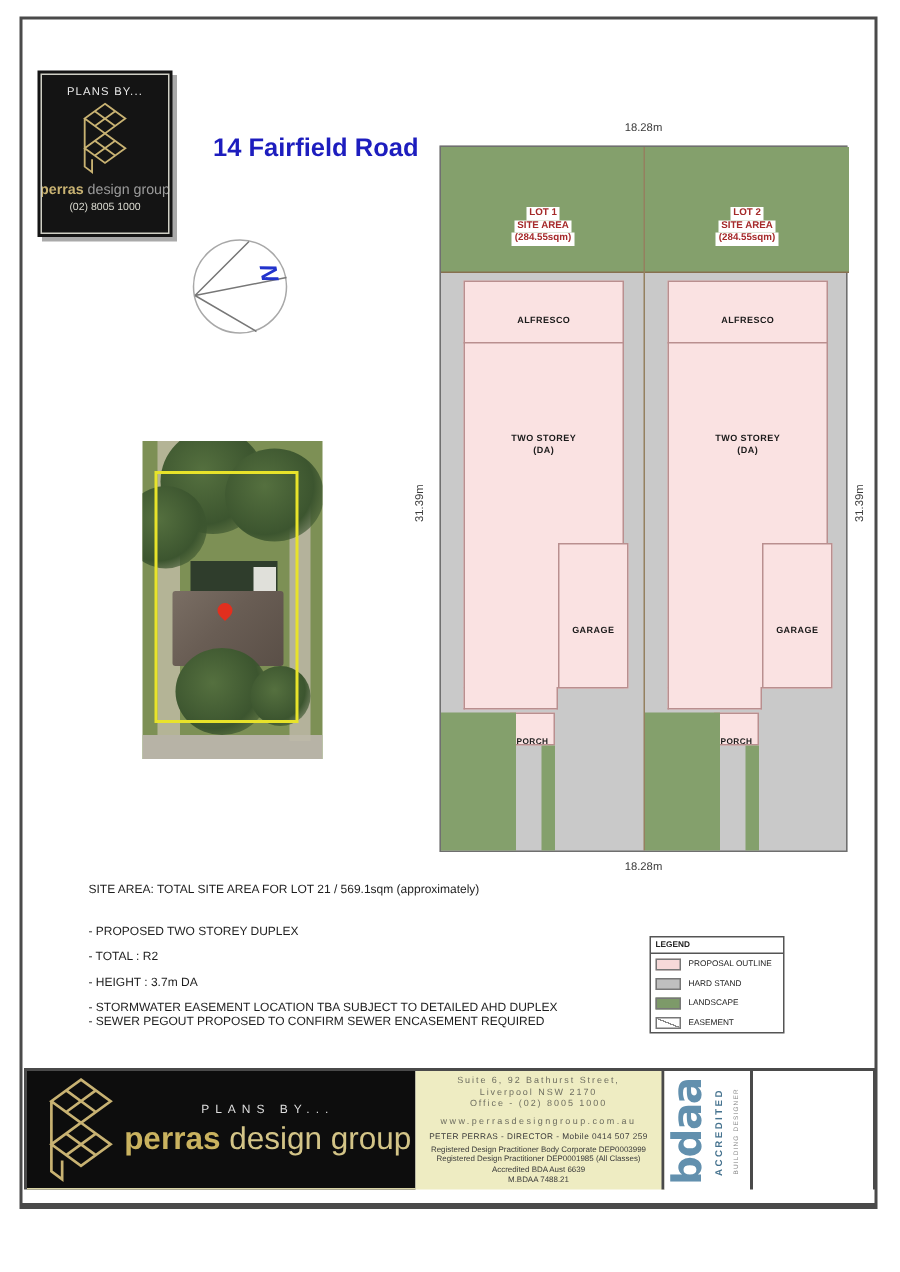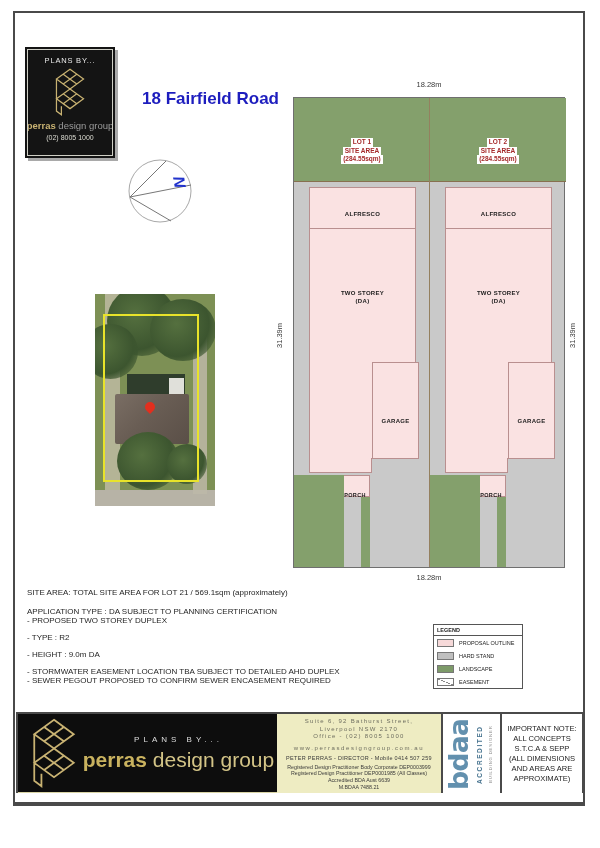--- a/index.html
+++ b/index.html
@@ -54,21 +54,21 @@
   .lot-divider { position:absolute; left:135px; top:0; width:1px; height:100%; background:#94805f; z-index:5; }
   .dim { font-size:7.5px; color:#3a3a3a; }
   .dim-top { left:293px; top:80px; width:272px; text-align:center; }
   .dim-bottom { left:293px; top:573px; width:272px; text-align:center; }
   .dim-vert { writing-mode:vertical-rl; transform:rotate(180deg); height:60px; text-align:center; }
   .dim-left { left:275px; top:305px; }
   .dim-right { left:568px; top:305px; }
 
   
   .notes { left:27px; top:588px; width:395px; font-size:8px; color:#1e1e1e; line-height:9px; }
-  .notes p { margin-bottom:10px; }
+  .notes p { margin-bottom:10px;margin-left:32px; }
   .notes p.tight { margin-bottom:8px; }
 
   
   .legend { left:433px; top:624px; width:90px; background:#fff; border:1px solid #555; }
   .legend-title { font-size:5.5px; font-weight:bold; color:#222; padding:2px 3px; border-bottom:1px solid #555; }
   .legend-row { display:flex; align-items:center; padding:2.5px 3px; }
   .legend-sw { width:17px; height:8px; border:1px solid #777; flex:none; }
   .legend-sw.hatch { background:linear-gradient(to top right, #fff 46%, #888 46%, #888 54%, #fff 54%); }
   .legend-lab { font-size:5.5px; color:#222; margin-left:5px; white-space:nowrap; }
 
@@ -106,21 +106,21 @@
       <path id="plogo" d="M28 2 L50 18 L28 34 L6 18 Z M28 34 L50 50 L28 66 L6 50 Z M17 10 L39 26 M39 10 L17 26 M17 42 L39 58 M39 42 L17 58 M6 18 L6 70 L14 76 L14 62"></path>
     </g>
   </svg>
   <div class="brandline">
     <span class="b1">perras</span><span class="b2"> design group</span>
   </div>
   <div class="phone">(02) 8005 1000</div>
 </div>
 
 <div class="abs title">
-  <div>18 Fairfield Road</div>
+  <div>14 Fairfield Road</div>
 </div>
 
 <svg class="abs" style="left:122px; top:158px;" width="80" height="66" viewBox="0 0 80 66">
   <circle cx="38" cy="33" r="31" fill="none" stroke="#a8a8a8" stroke-width="1"></circle>
   <path d="M8 39 L44 3 M8 39 L69 27 M8 39 L49 63" fill="none" stroke="#777" stroke-width="1"></path>
   <text x="52" y="30" transform="rotate(80 58 24)" font-size="16" font-weight="bold" font-style="italic" fill="#2233cc">N</text>
 </svg>
 
 <div class="abs photo">
   <div class="ph-path"></div>
@@ -198,25 +198,25 @@
 </div>
 
 <div class="abs dim dim-top">18.28m</div>
 <div class="abs dim dim-bottom">18.28m</div>
 <div class="abs dim dim-vert dim-left">31.39m</div>
 <div class="abs dim dim-vert dim-right">31.39m</div>
 
 <div class="abs notes">
   <p>SITE AREA: TOTAL SITE AREA FOR LOT 21 / 569.1sqm (approximately)</p>
   <p class="tight">
-    <span>APPLICATION TYPE : DA SUBJECT TO PLANNING CERTIFICATION</span><br>
+    <br>
     <span>- PROPOSED TWO STOREY DUPLEX</span>
   </p>
-  <p class="tight">- TYPE : R2</p>
-  <p class="tight">- HEIGHT : 9.0m DA</p>
+  <p class="tight">- TOTAL : R2</p>
+  <p class="tight">- HEIGHT : 3.7m DA</p>
   <p>
     <span>- STORMWATER EASEMENT LOCATION TBA SUBJECT TO DETAILED AHD DUPLEX</span><br>
     <span>- SEWER PEGOUT PROPOSED TO CONFIRM SEWER ENCASEMENT REQUIRED</span>
   </p>
 </div>
 
 <div class="abs legend">
   <div class="legend-title">LEGEND</div>
   <div class="legend-row">
     <div class="legend-sw" style="background-color: rgb(246, 217, 217);"></div>
@@ -264,21 +264,13 @@
       <div>M.BDAA 7488.21</div>
     </div>
   </div>
 
   <div class="f-bdaa">
     <div class="vtext bdaa-word">bdaa</div>
     <div class="vtext bdaa-acc">ACCREDITED</div>
     <div class="vtext bdaa-bd">BUILDING DESIGNER</div>
   </div>
 
-  <div class="f-note">
-    <div>IMPORTANT NOTE:</div>
-    <div>ALL CONCEPTS</div>
-    <div>S.T.C.A &amp; SEPP</div>
-    <div>(ALL DIMENSIONS</div>
-    <div>AND AREAS ARE</div>
-    <div>APPROXIMATE)</div>
-  </div>
 </div>
 
 </body></html>

